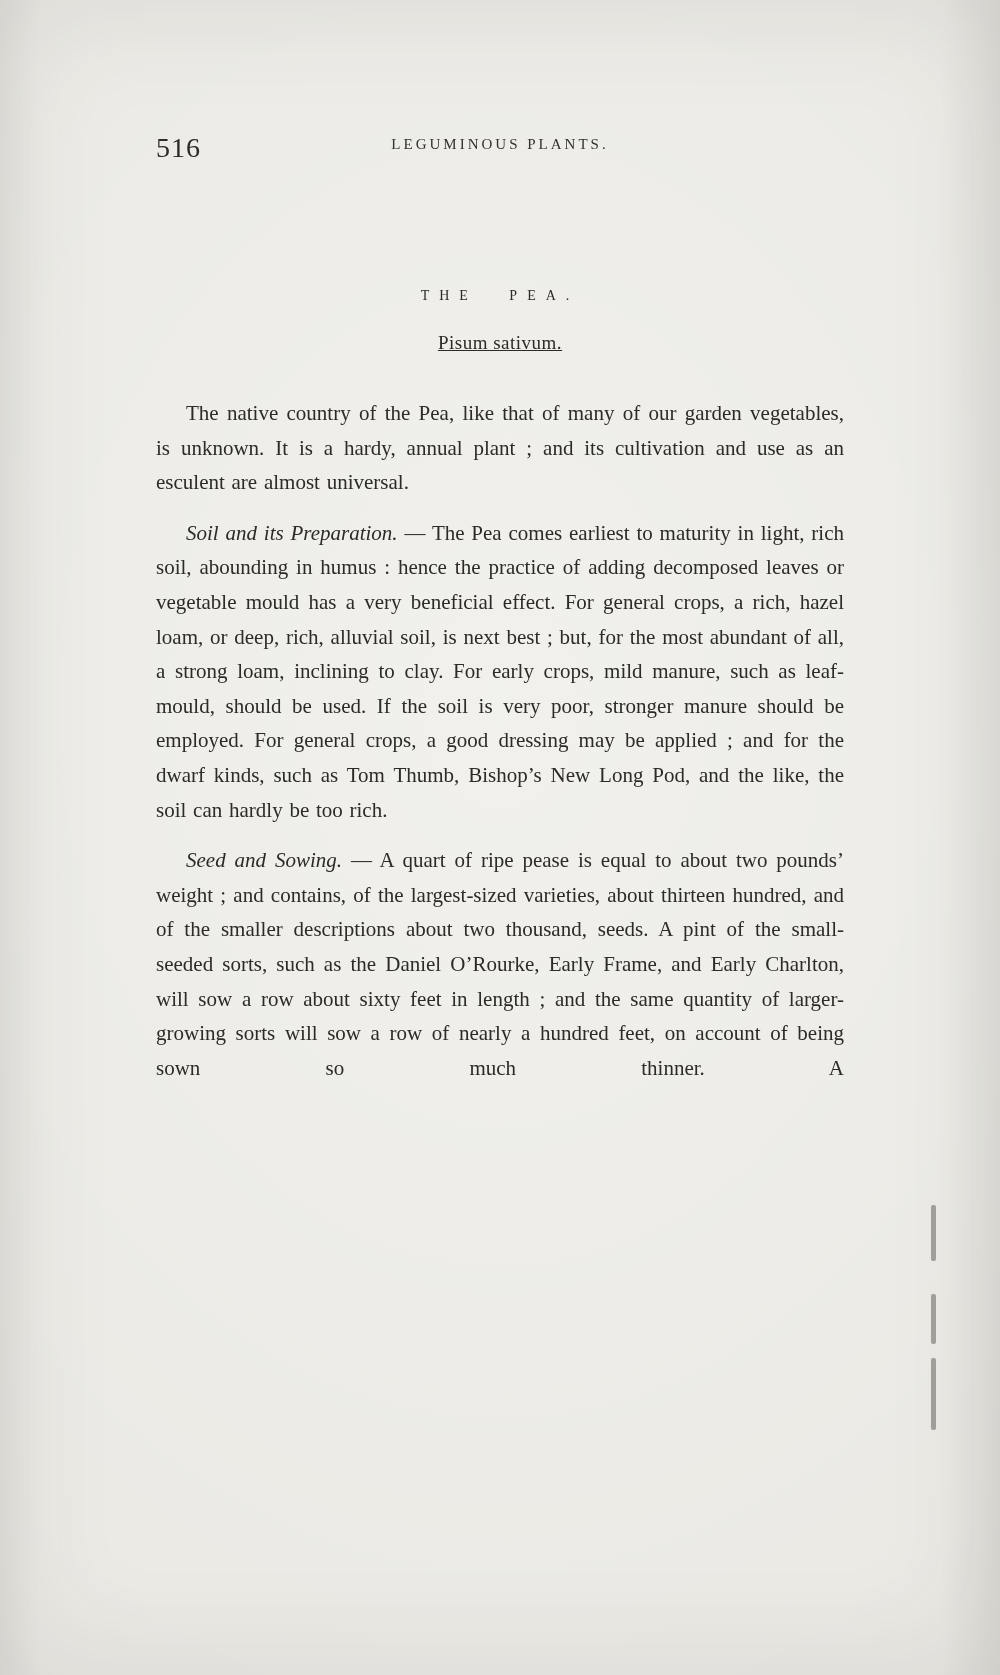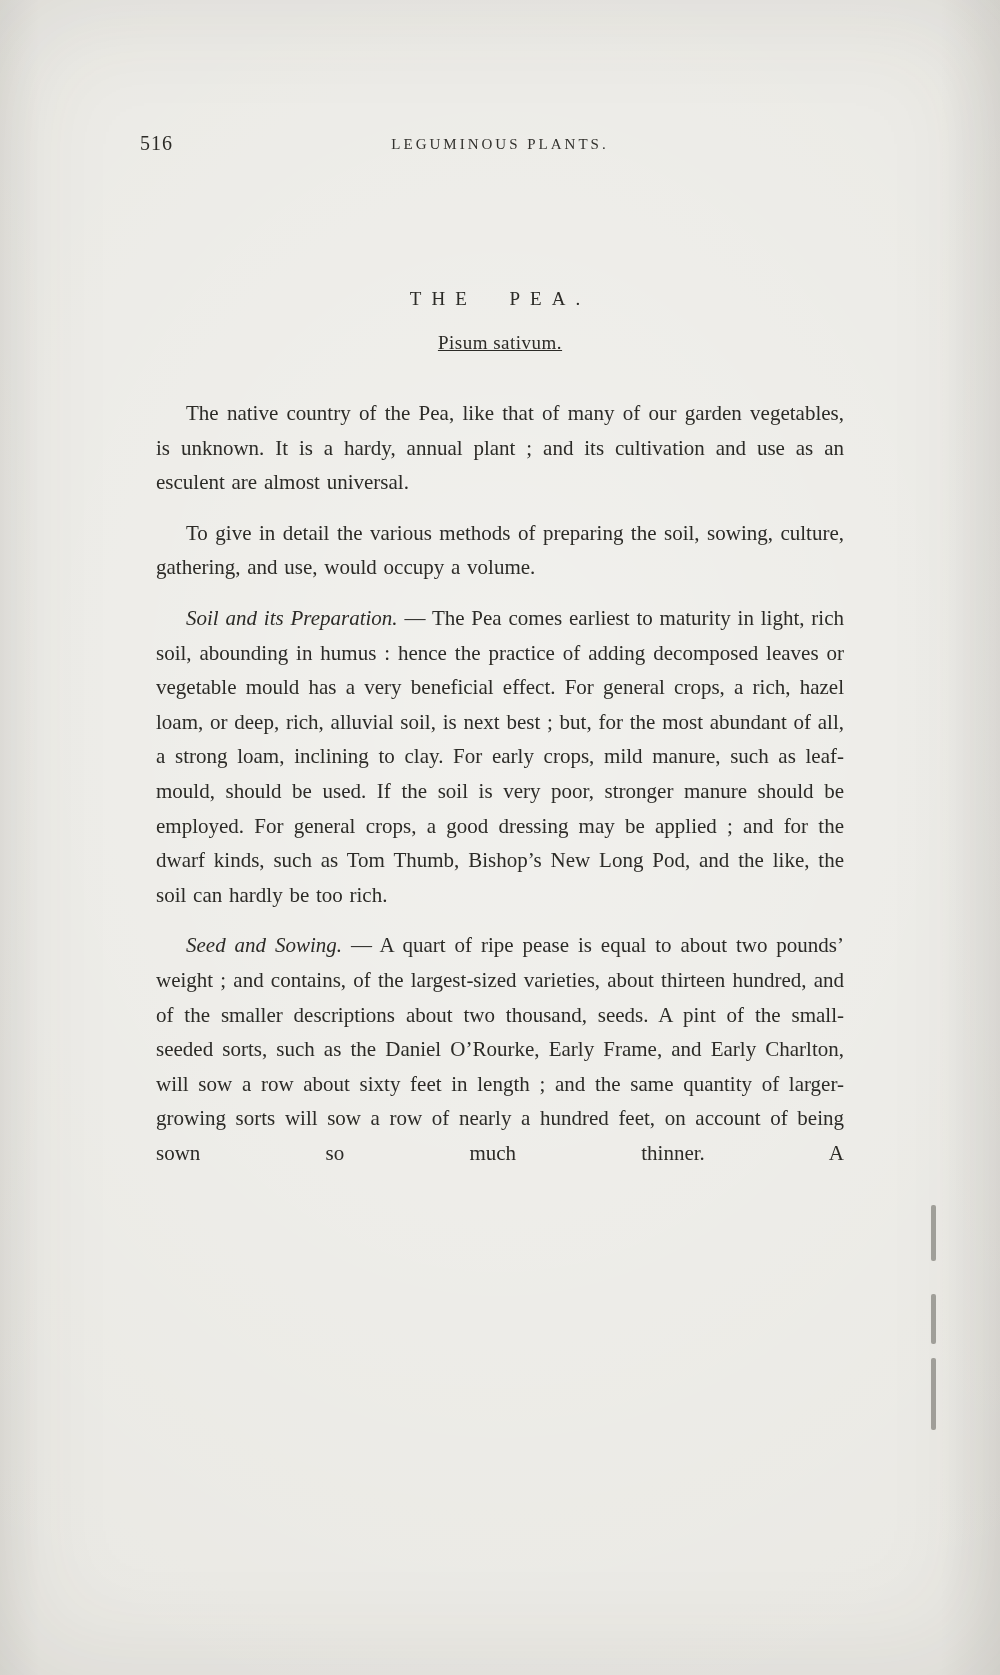--- a/index.html
+++ b/index.html
@@ -21,40 +21,40 @@
     overflow: hidden;
   }
   .header-row {
     position: absolute;
     left: 140px;
     top: 136px;
     width: 720px;
   }
   .page-number {
     position: absolute;
-    left: 0;
+    left: 16px;
     top: -4px;
-    font-size: 20px;
+    font-size: 28px;
     letter-spacing: 1px;
   }
   .running-header {
     display: block;
     text-align: center;
     font-size: 15px;
     letter-spacing: 3px;
     color: #33322e;
   }
   .title {
     position: absolute;
     left: 140px;
     top: 288px;
     width: 720px;
     margin: 0;
     text-align: center;
-    font-size: 19px;
+    font-size: 14px;
     font-weight: normal;
     letter-spacing: 10px;
     word-spacing: 18px;
   }
   .subtitle {
     position: absolute;
     left: 140px;
     top: 332px;
     width: 720px;
     margin: 0;
@@ -100,21 +100,20 @@
     <span class="page-number">516</span>
     <span class="running-header">LEGUMINOUS PLANTS.</span>
   </div>
 
   <h1 class="title">THE PEA.</h1>
 
   <h2 class="subtitle">Pisum sativum.</h2>
 
   <div class="body-text">
       <p class="para">The native country of the Pea, like that of many of our garden vegetables, is unknown. It is a hardy, annual plant&nbsp;; and its cultivation and use as an esculent are almost universal.</p>
-      <p class="para">To give in detail the various methods of preparing the soil, sowing, culture, gathering, and use, would occupy a volume.</p>
       <p class="para"><i>Soil and its Preparation.</i>&nbsp;— The Pea comes earliest to maturity in light, rich soil, abounding in humus&nbsp;: hence the practice of adding decomposed leaves or vegetable mould has a very beneficial effect. For general crops, a rich, hazel loam, or deep, rich, alluvial soil, is next best&nbsp;; but, for the most abundant of all, a strong loam, inclining to clay. For early crops, mild manure, such as leaf-mould, should be used. If the soil is very poor, stronger manure should be employed. For general crops, a good dressing may be applied&nbsp;; and for the dwarf kinds, such as Tom Thumb, Bishop’s New Long Pod, and the like, the soil can hardly be too rich.</p>
       <p class="para last-para"><i>Seed and Sowing.</i>&nbsp;— A quart of ripe pease is equal to about two pounds’ weight&nbsp;; and contains, of the largest-sized varieties, about thirteen hundred, and of the smaller descriptions about two thousand, seeds. A pint of the small-seeded sorts, such as the Daniel O’Rourke, Early Frame, and Early Charlton, will sow a row about sixty feet in length&nbsp;; and the same quantity of larger-growing sorts will sow a row of nearly a hundred feet, on account of being sown so much thinner. A</p>
     </div>
 
   <div class="artifact a1"></div>
   <div class="artifact a2"></div>
   <div class="artifact a3"></div>
 
 </div>
 

